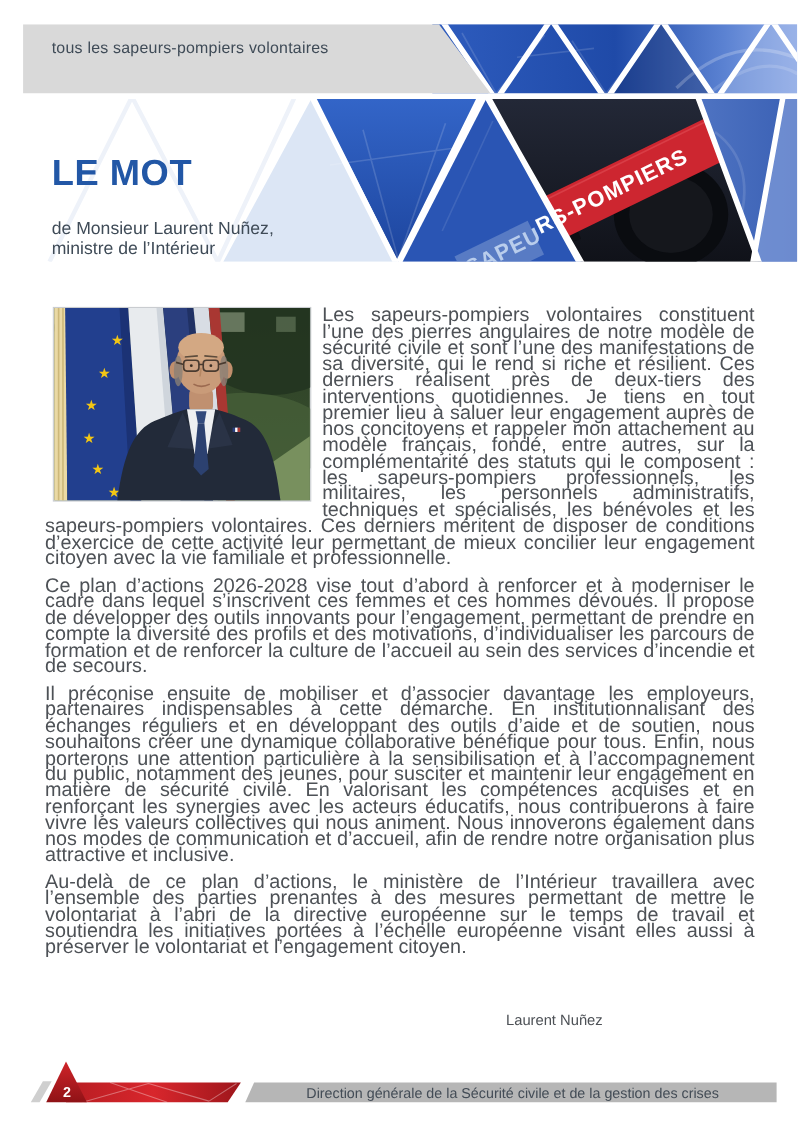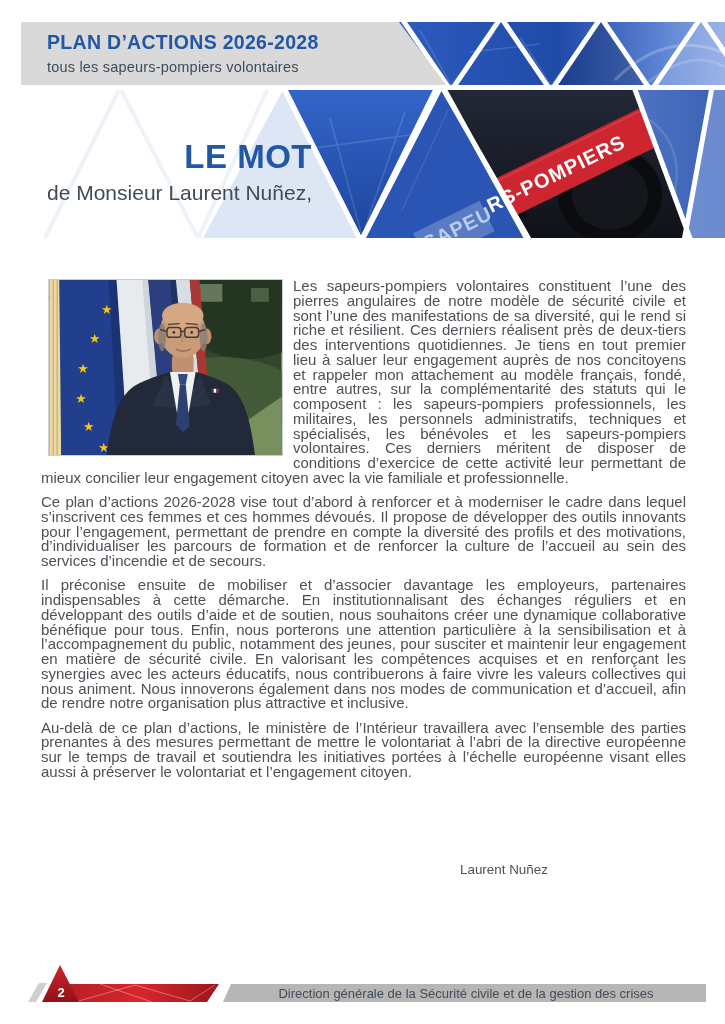--- a/index.html
+++ b/index.html
@@ -7,31 +7,31 @@
     position:relative;width:725px;height:1024px;background:#ffffff;overflow:hidden;
     font-family:"Liberation Sans", sans-serif;
   }
   svg{display:block;}
   
   .band1{position:absolute;left:0;top:22px;width:725px;height:63px;}
   .band2{position:absolute;left:0;top:90px;width:725px;height:148px;}
   .header-text{position:absolute;left:47px;top:31px;z-index:3;}
   .header-text .title{font-size:19.5px;font-weight:bold;color:#2257a6;letter-spacing:.3px;}
   .header-text .subtitle{font-size:14.5px;color:#3f4b57;margin-top:5px;letter-spacing:.2px;}
-  .lemot{position:absolute;left:47px;top:138px;z-index:3;text-align:right;}
+  .lemot{position:absolute;left:47px;top:138px;z-index:3;}
   .lemot .heading{font-size:33px;font-weight:bold;color:#2257a6;letter-spacing:.5px;}
-  .lemot .sub{font-size:21px;color:#3f4b57;line-height:17.5px;margin-top:8px;}
+  .lemot .sub{font-size:16px;color:#3f4b57;line-height:17.5px;margin-top:24px;}
   
   .main{position:absolute;left:41px;top:279px;width:645px;z-index:2;}
   .photo-wrap{float:left;width:235px;height:177px;margin:0 10px 3px 7px;
     border:1px solid #c9ccd0;box-sizing:border-box;}
-  .main p{font-size:15px;line-height:14.75px;color:#4d5156;text-align:justify;
+  .main p{font-size:18px;line-height:14.75px;color:#4d5156;text-align:justify;
     margin:0 0 9.5px 0;}
   .main p.clr{clear:left;}
-  .signature{margin-top:82px;padding-left:419px;font-size:13.4px;color:#4d5156;}
+  .signature{margin-top:52px;padding-left:419px;font-size:13.4px;color:#4d5156;}
   
   .footer{position:absolute;left:0;top:960px;width:725px;height:64px;}
 </style>
 </head>
 <body>
 
 <div class="page">
 
   <svg class="band1" viewBox="0 0 725 63">
     <defs>
@@ -46,21 +46,20 @@
     <polygon points="601,0 553,63 649,63" fill="rgba(10,22,64,0.25)"></polygon>
     <polygon points="702,0 725,0 725,63 653,63" fill="rgba(170,190,232,0.40)"></polygon>
     <path d="M451,63 L420,8 M451,63 L495,10 M551,63 L520,15 M551,63 L590,12 M470,30 L540,22" stroke="#ffffff" stroke-opacity="0.14" stroke-width="1.5" fill="none"></path>
     <path d="M615,58 Q665,8 722,30" stroke="#ffffff" stroke-opacity="0.22" stroke-width="3" fill="none"></path>
     <path d="M645,63 Q690,25 725,45" stroke="#ffffff" stroke-opacity="0.15" stroke-width="3" fill="none"></path>
     <path d="M402,-3 L449,66 M500,-3 L453,66 M502,-3 L549,66 M600,-3 L553,66 M602,-3 L649,66 M700,-3 L653,66 M702,-3 L749,66" stroke="#ffffff" stroke-width="5" fill="none"></path>
     <polygon points="21,0 399,0 446,63 21,63" fill="#d9d9d9"></polygon>
   </svg>
 
   <div class="header-text">
-    <div class="title">PLAN D’ACTIONS 2026-2028</div>
     <div class="subtitle">tous les sapeurs-pompiers volontaires</div>
   </div>
 
   <svg class="band2" viewBox="0 0 725 148">
     <defs>
       <linearGradient id="lg2" x1="0" y1="0" x2="0" y2="1">
         <stop offset="0" stop-color="#3365c8"></stop>
           <stop offset="1" stop-color="#1d459e"></stop>
       </linearGradient>
       <linearGradient id="lgDark" x1="0" y1="0" x2="0" y2="1">
@@ -106,20 +105,21 @@
       <text x="-86" y="8" font-size="20" font-weight="bold" fill="#ffffff" letter-spacing="1">RS-POMPIERS</text>
     </g>
 
     <path d="M283,-3 L361,151 M437,-3 L361,151 M442,-3 L530,151 M443,-3 L528,151 M634,-3 L691,151 M712,-3 L684,151" stroke="#ffffff" stroke-width="5" fill="none"></path>
   </svg>
 
   <div class="lemot">
     <div class="heading">LE MOT</div>
     <div class="sub">
       <div>de Monsieur Laurent Nuñez,</div>
+      <div>ministre de l’Intérieur</div>
     </div>
   </div>
 
   <div class="main">
     <div class="photo-wrap">
       <svg viewBox="0 0 235 177" width="233" height="175">
         <defs>
           <linearGradient id="gBg" x1="0" y1="0" x2="0" y2="1">
             <stop offset="0" stop-color="#2c3f25"></stop>
               <stop offset="1" stop-color="#3a5130"></stop>

